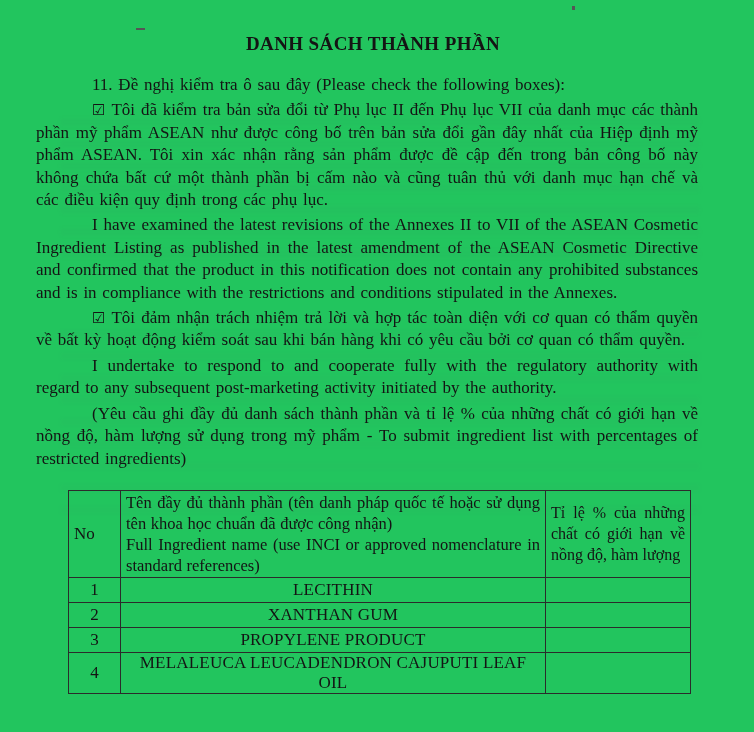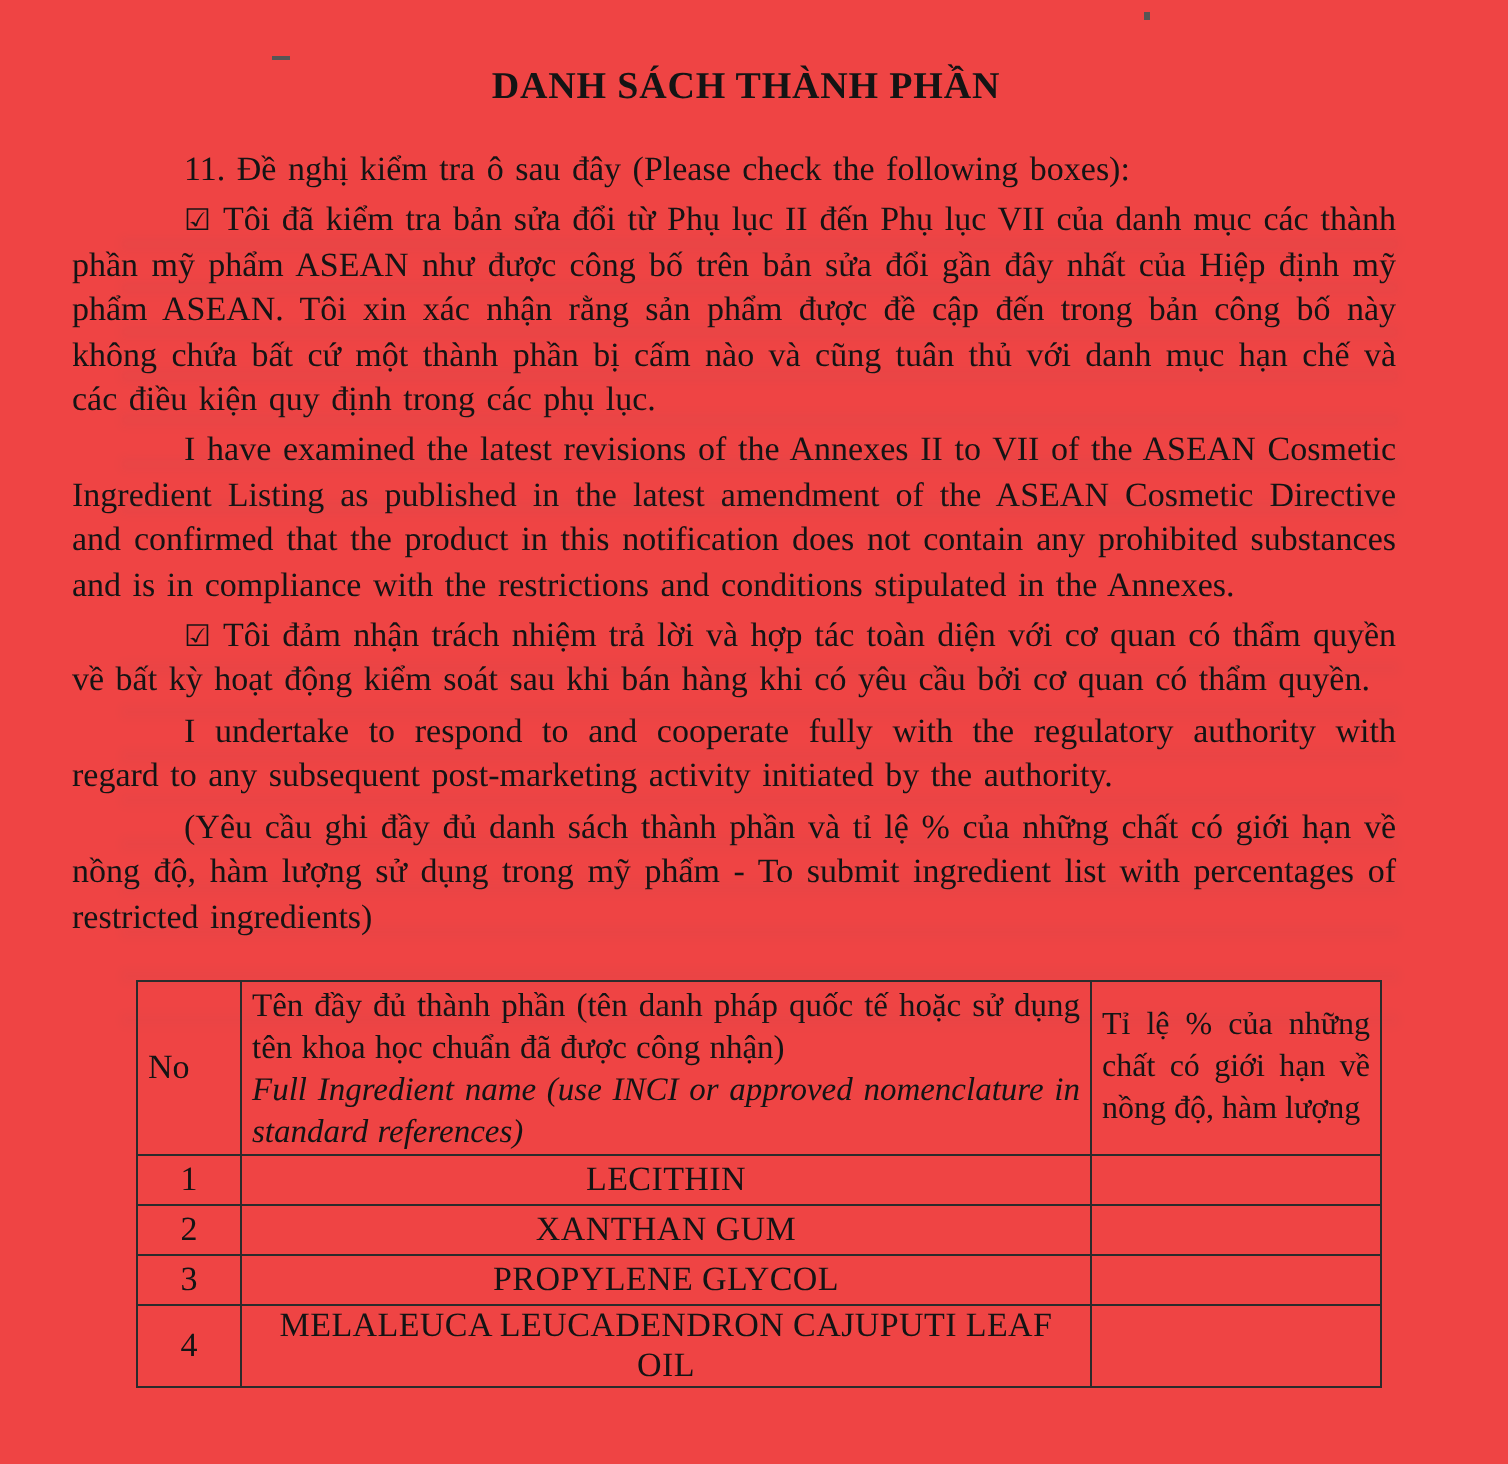--- a/index.html
+++ b/index.html
@@ -1,21 +1,21 @@
 <!DOCTYPE html>
 <html><head>
 <meta charset="utf-8">
 <style>
   html, body { margin: 0; padding: 0; background: #ffffff; }
   .page {
     position: relative;
     width: 754px;
     height: 732px;
     margin: 0 auto;
-    background: #ef4444;
+    background: #22c55e;
     overflow: hidden;
     font-family: "Liberation Serif", "DejaVu Serif", serif;
     color: #141414;
     box-sizing: border-box;
     padding: 28px 44px 0 36px;
   }
   
   .ghost {
     position: absolute;
     background: repeating-linear-gradient(
@@ -76,21 +76,21 @@
   .col-pct { width: 145px; }
   .hdr-cell { height: 86px; }
   .hdr-no { text-align: left; font-size: 17px; }
   .hdr-name-vi, .hdr-name-en {
     display: block;
     text-align: justify;
     font-size: 16.5px;
     line-height: 21px;
     word-spacing: 0.5px;
   }
-  .hdr-name-en { font-style: italic; }
+  .hdr-name-en { }
   .hdr-pct {
     display: block;
     text-align: justify;
     font-size: 16px;
     line-height: 21px;
   }
   .data-row td { height: 24px; }
   .cell-no { text-align: center; }
   .cell-name { text-align: center; letter-spacing: 0.2px; }
 </style>
@@ -143,21 +143,21 @@
         <td class="cell-name">LECITHIN</td>
         <td class="cell-pct"></td>
       </tr>
       <tr class="data-row">
         <td class="cell-no">2</td>
         <td class="cell-name">XANTHAN GUM</td>
         <td class="cell-pct"></td>
       </tr>
       <tr class="data-row">
         <td class="cell-no">3</td>
-        <td class="cell-name">PROPYLENE GLYCOL</td>
+        <td class="cell-name">PROPYLENE PRODUCT</td>
         <td class="cell-pct"></td>
       </tr>
       <tr class="data-row">
         <td class="cell-no">4</td>
         <td class="cell-name">MELALEUCA LEUCADENDRON CAJUPUTI LEAF OIL</td>
         <td class="cell-pct"></td>
       </tr>
     </tbody>
   </table>
 

